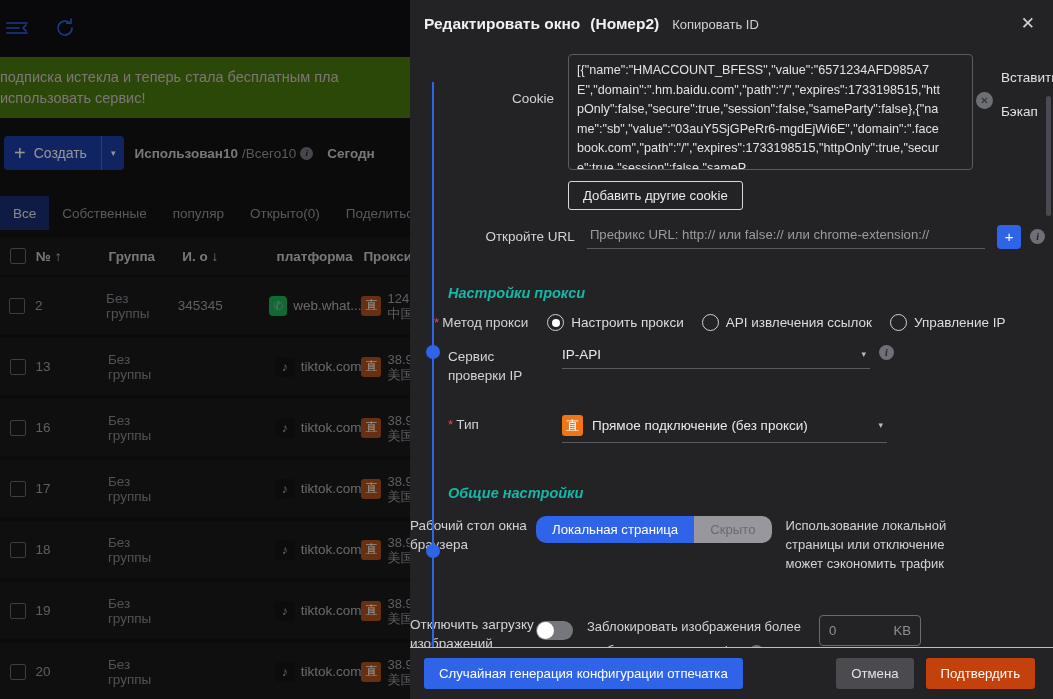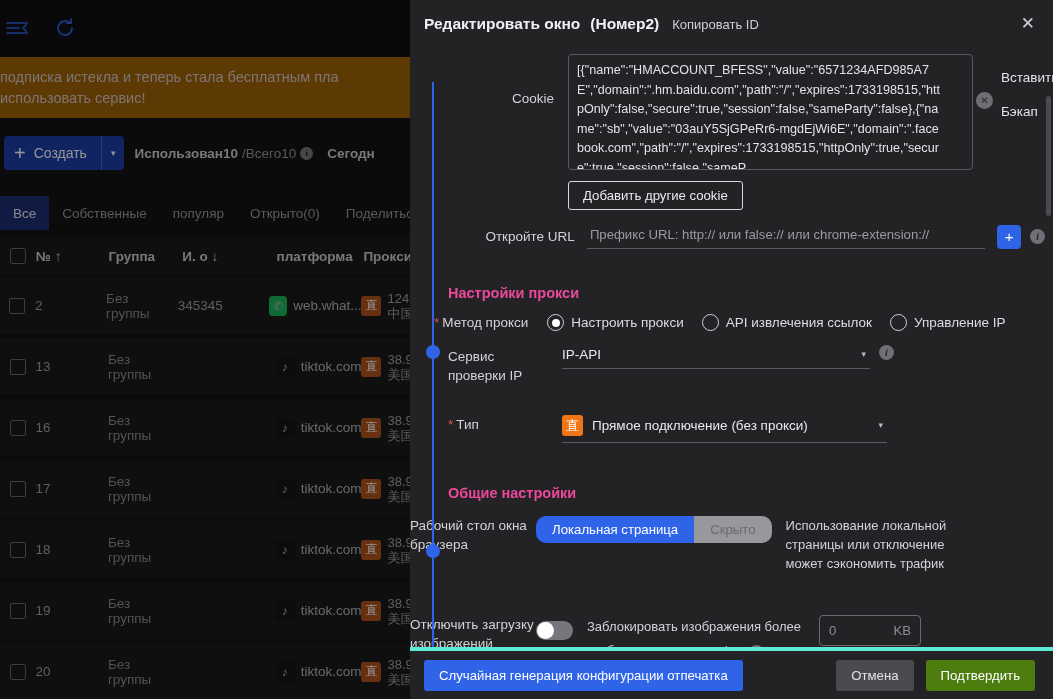--- a/index.html
+++ b/index.html
@@ -23,21 +23,21 @@
   .bg-toolbar {
     position: absolute; left: 0; top: 0; width: 420px; height: 56px;
     background: #111114;
     display: flex; align-items: center; gap: 18px; padding-left: 2px;
   }
   .ic-btn { width: 30px; height: 30px; display:flex; align-items:center; justify-content:center; }
 
   
   .bg-banner {
     position: absolute; left: 0; top: 57px; width: 420px; height: 61px;
-    background: #a16207; color: #d8c9c9;
+    background: #4d7c0f; color: #d8c9c9;
     font-size: 14.5px; line-height: 21px;
     padding: 10px 8px 0 0;
   }
 
   
   .bg-createrow {
     position: absolute; left:0; top: 122px; width: 420px; height: 62px;
     display: flex; align-items: center; gap: 10px; padding-left: 4px;
   }
   .create-btn {
@@ -174,21 +174,21 @@
   .plus-sq {
     width:24px;height:24px;border-radius:4px;background:#2f63e8;color:#fff;
     display:flex;align-items:center;justify-content:center;font-size:15px; margin-left: 12px;
   }
   .info-grey {
     width:15px;height:15px;border-radius:50%;background:#6f6f77;color:#232326;
     display:inline-flex;align-items:center;justify-content:center;font-size:10px;
     font-family:"Liberation Serif", serif; font-style:italic; font-weight:700; margin-left:9px;
   }
 
-  .sect-title { font-size:14.5px; font-weight:700; color:#ec4899; padding-left:38px; }
+  .sect-title { font-size:14.5px; font-weight:700; color:#14b8a6; padding-left:38px;font-style:italic; }
 
   .radio-row { margin-top: 13px; padding-left: 24px; display:flex; align-items:center; }
   .radio-lbl { color:#d2d2d8; font-size:13.5px; margin-right: 19px;}
   .radio { display:flex; align-items:center; margin-right: 18px; color:#dcdce2; font-size:13.5px; }
   .rad-circ {
     width:17px;height:17px;border-radius:50%;border:1.6px solid #d0d0d6;
     display:flex;align-items:center;justify-content:center; margin-right:7px;
   }
   .rad-circ.on::after { content:""; width:8px;height:8px;border-radius:50%;background:#fff;}
 
@@ -217,27 +217,27 @@
   .toggle .knob { position:absolute; left:1px; top:1px; width:17px;height:17px;border-radius:50%;background:#fff;}
   .img-note { margin-left: 14px; font-size:13px; color:#d2d2d8; line-height:24px; width: 230px;}
   .kb-box {
     width: 102px; height:31px; border:1px solid #6a6a70; border-radius:4px;
     display:flex; align-items:center; justify-content:space-between; padding: 0 9px;
     color:#8e8e95; font-size:13.2px; margin-left: 2px;
   }
 
   
   .modal-foot {
-    height: 52px; border-top:4px solid #5eead4;
+    height: 52px; border-top:1px solid #5eead4;
     display:flex; align-items:center; padding: 0 18px 0 14px;
   }
   .btn { border-radius:3px; font-size:13.2px; padding: 8px 15px; }
   .btn-blue { background:#2f63e8; color:#fff; }
   .btn-grey { background:#4a4a4f; color:#e2e2e8; margin-left:auto; }
-  .btn-confirm { background:#4d7c0f; color:#fff; margin-left: 12px; }
+  .btn-confirm { background:#c2410c; color:#fff; margin-left: 12px; }
 
   
   .mscroll { position:absolute; right:2px; top:48px; width:5px; bottom:52px; }
   .mscroll .thumb { position:absolute; top: 0; width:5px; height: 120px; background:#4a4a50; border-radius:3px;}
 </style>
 </head>
 <body>
 
 <div id="root">
 

